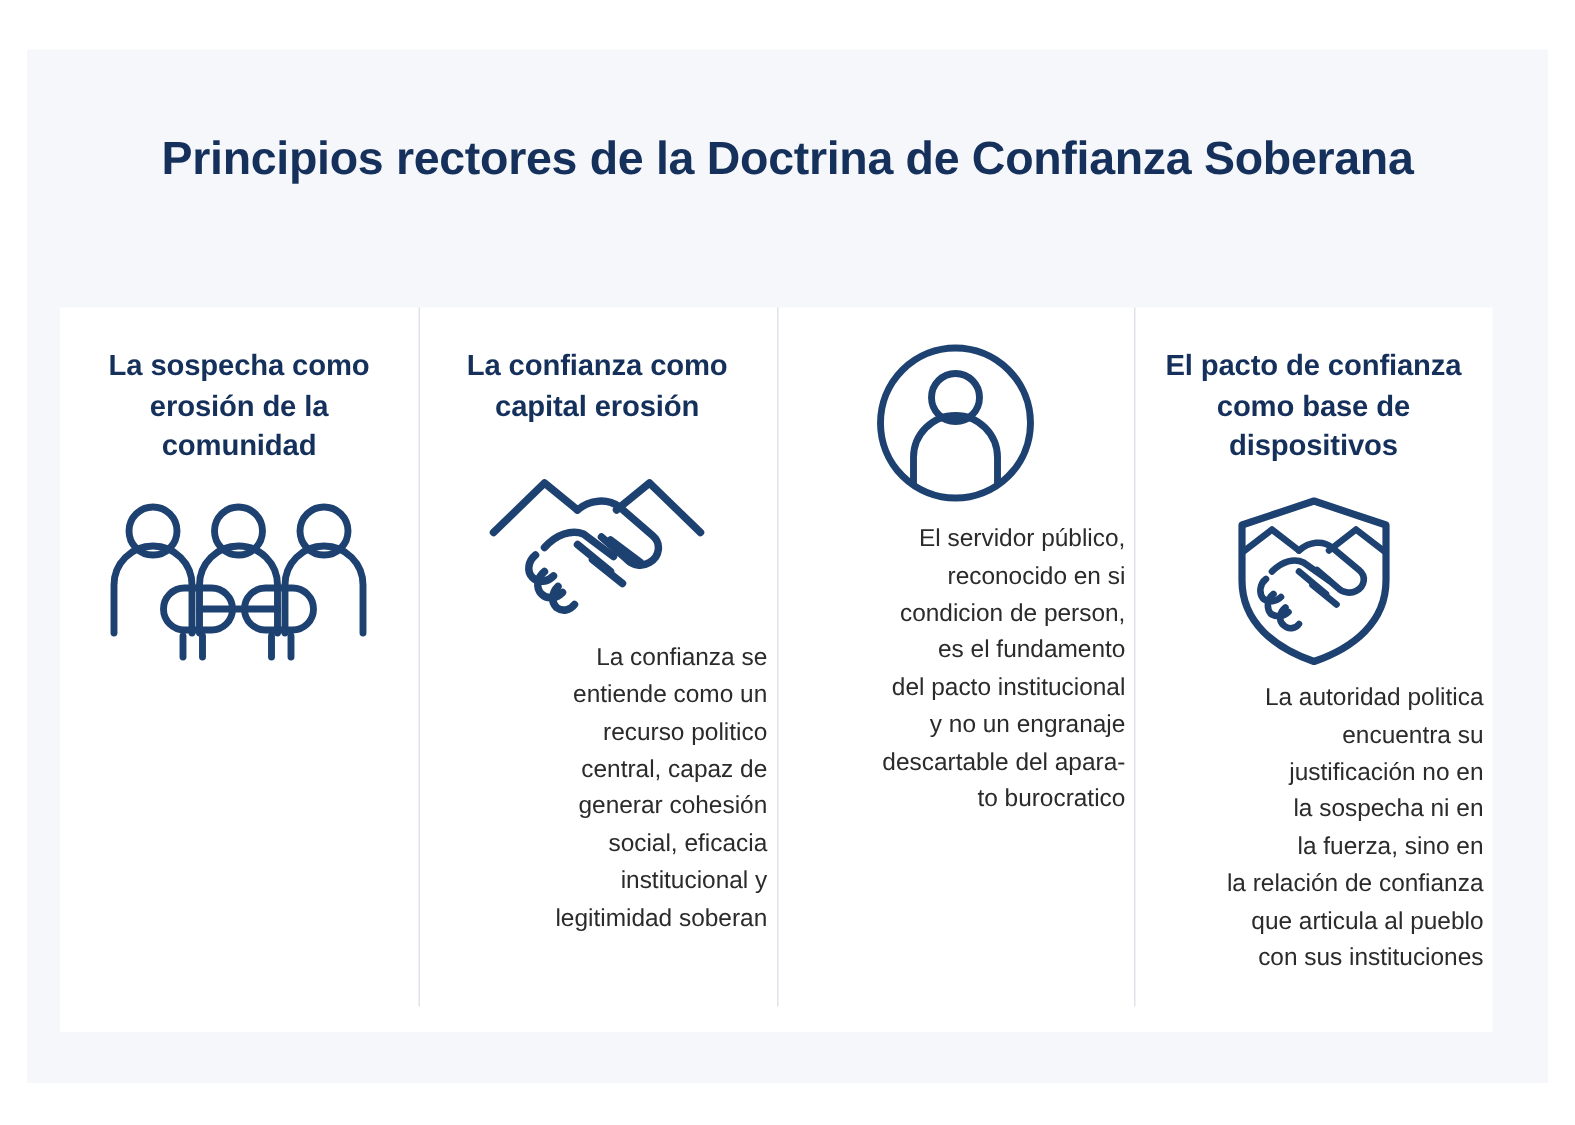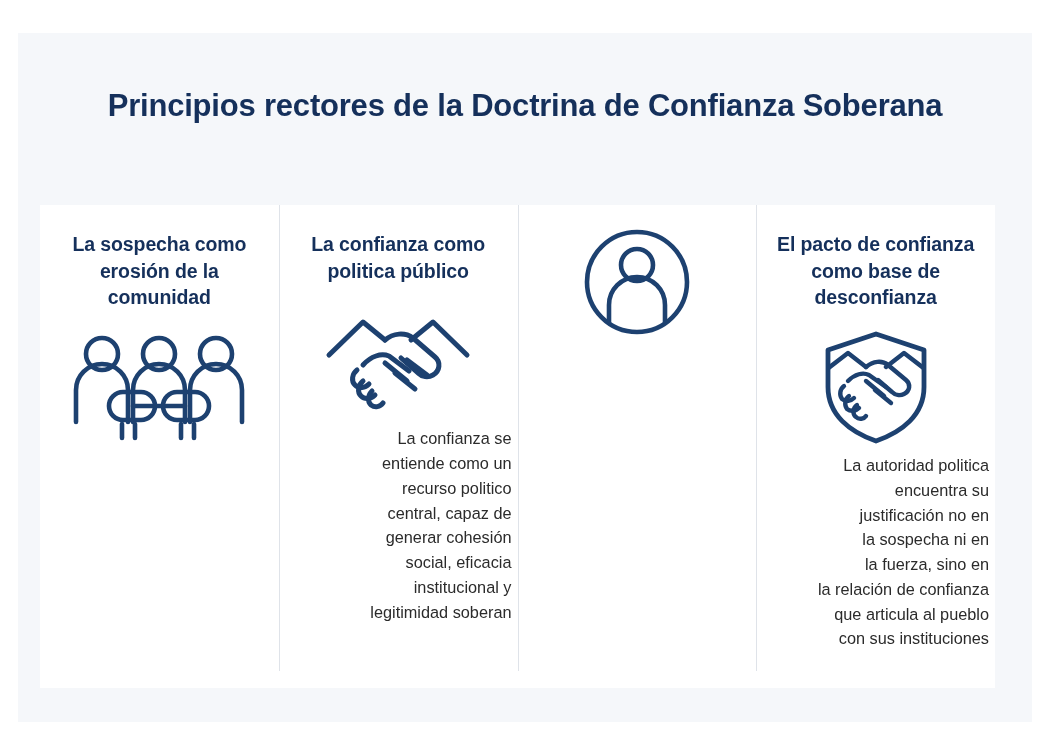--- a/index.html
+++ b/index.html
@@ -140,21 +140,21 @@
           <rect x="96" y="58" width="46" height="28" rx="14"></rect>
 
           <path d="M66 72 H118"></path>
 
           <path d="M55 90 V104 M68 90 V104 M114 90 V104 M127 90 V104"></path>
         </svg>
       </div>
     </div>
 
     <div class="col">
-      <div class="col-head">La confianza como politica público</div>
+      <div class="col-head">La confianza como capital erosión</div>
       <div class="col-icon">
         <svg width="150" height="100" viewBox="0 0 150 100" fill="none" stroke="#1d4170" stroke-width="5" stroke-linecap="round" stroke-linejoin="round">
 
           <path d="M6 44 L40 11 L62 29"></path>
 
           <path d="M144 44 L110 11 L88 29"></path>
 
           <path d="M62 29 C 70 22 82 21 90 27 L112 46 C 118 51 117 60 110 64 C 105 67 99 66 95 62 L78 47"></path>
 
           <path d="M40 54 C 48 45 58 42 66 45 L86 60"></path>
@@ -186,24 +186,32 @@
               <circle cx="55" cy="55" r="50"></circle>
             </clipPath>
           </defs>
           <circle cx="55" cy="55" r="50"></circle>
           <g clip-path="url(#circClip)">
             <circle cx="55" cy="38" r="16"></circle>
             <path d="M27 108 V78 A28 28 0 0 1 83 78 V108"></path>
           </g>
         </svg>
       </div>
-    </div>
-
-    <div class="col">
-      <div class="col-head">El pacto de confianza como base de desconfianza</div>
+      <div class="col-body">El servidor público,
+reconocido en si
+condicion de person,
+es el fundamento
+del pacto institucional
+y no un engranaje
+descartable del apara-
+to burocratico</div>
+    </div>
+
+    <div class="col">
+      <div class="col-head">El pacto de confianza como base de dispositivos</div>
       <div class="col-icon">
         <svg width="116" height="118" viewBox="0 0 116 118" fill="none" stroke="#1d4170" stroke-width="4.8" stroke-linecap="round" stroke-linejoin="round">
           <defs>
             <clipPath id="shieldClip">
               <path d="M58 5 L106 21 V58 C106 86 84 103 58 112 C32 103 10 86 10 58 V21 Z"></path>
             </clipPath>
           </defs>
           <path d="M58 5 L106 21 V58 C106 86 84 103 58 112 C32 103 10 86 10 58 V21 Z"></path>
           <g clip-path="url(#shieldClip)" stroke-width="4.4">
 

